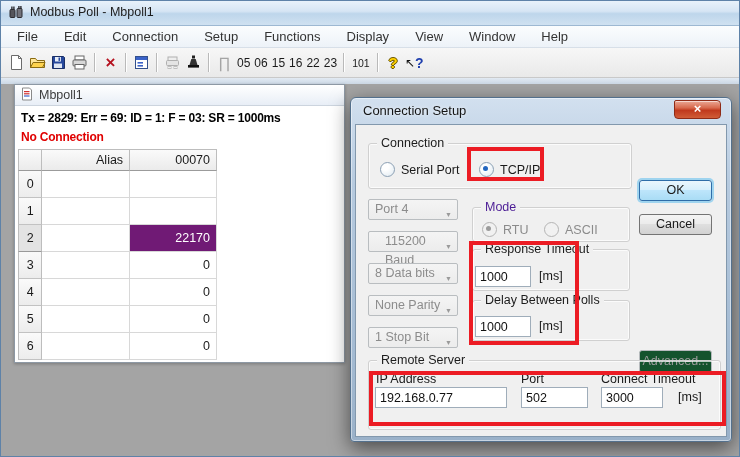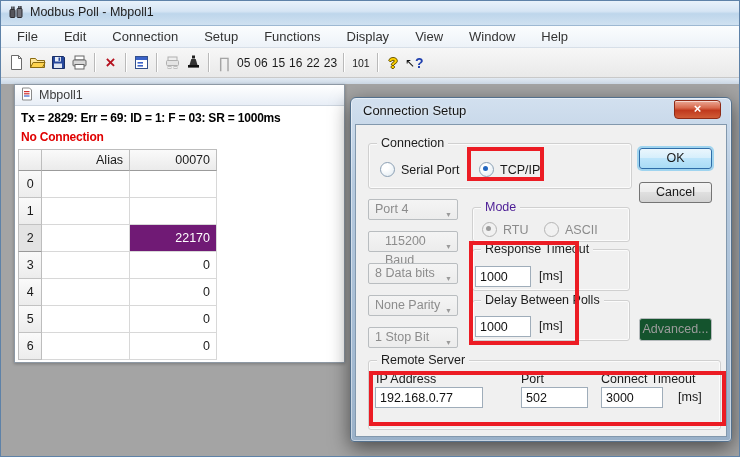--- a/index.html
+++ b/index.html
@@ -78,21 +78,21 @@
 
   .radio-row{display:flex;align-items:center;gap:6px;font-size:12.5px;color:#1a1a1a;}
   .radio-row.dim{color:#8b8b8b;}
   .rb{width:13px;height:13px;border-radius:50%;border:1px solid #8ca0b4;
     background:radial-gradient(circle at 35% 30%,#ffffff 25%,#dde8f0);flex:0 0 auto;}
   .rb.on::after{content:"";display:block;width:5px;height:5px;border-radius:50%;background:#2467c0;margin:3px;}
   .rb.dis{border-color:#b4b4b4;background:#f1f1f1;}
   .rb.dis.on::after{background:#9b9b9b;}
 
   .btn{width:73px;height:21px;font-size:12.5px;color:#1a1a1a;text-align:center;line-height:19px;
-    border-radius:3px;}
+    border-radius:3px;margin-top:32px;}
   .btn-ok{left:283px;top:23px;border:1px solid #2f6da8;
     background:linear-gradient(#eaf6fd,#d7effc 45%,#bde5fb 50%,#a9dcf5);
     box-shadow:0 0 0 2px #9fd4ef;}
   .btn-cancel{left:283px;top:57px;border:1px solid #747474;
     background:linear-gradient(#f4f4f4,#ececec 45%,#dfdfdf 50%,#d2d2d2);}
   .btn-adv{left:283px;top:193px;height:23px;line-height:21px;border:1px solid #b6babd;
     background:#14532d;color:#9c9c9c;}
 
   .combo{left:12px;width:90px;height:21px;border:1px solid #b9bdc0;border-radius:2px;
     background:linear-gradient(#f4f4f4,#ececec);color:#8c8c8c;font-size:12.5px;
@@ -338,21 +338,21 @@
     <span class="abs ms" style="left:183px;top:194px;">[ms]</span>
 
     <div class="abs btn btn-adv">Advanced...</div>
 
     <div class="abs group" style="left:12px;top:235px;width:353px;height:70px;">
       <span class="glabel">Remote Server</span>
     </div>
     <span class="abs flabel" style="left:20px;top:247px;">IP Address</span>
     <span class="abs flabel" style="left:165px;top:247px;">Port</span>
     <span class="abs flabel" style="left:245px;top:247px;">Connect Timeout</span>
-    <input class="abs tf" style="left: 19px; top: 262px; width: 108px;" value="192.168.0.77">
+    <input class="abs tf" style="left: 19px; top: 262px; width: 132px;" value="192.168.0.77">
     <input class="abs tf" style="left: 165px; top: 262px; width: 67px;" value="502">
     <input class="abs tf" style="left: 245px; top: 262px; width: 62px;" value="3000">
     <span class="abs ms" style="left:322px;top:265px;">[ms]</span>
 
     <div class="abs anno" style="left:111px;top:22px;width:77px;height:34px;"></div>
     <div class="abs anno" style="left:113px;top:116px;width:110px;height:104px;"></div>
     <div class="abs anno" style="left:13px;top:246px;width:357px;height:55px;"></div>
   </div>
 </div>
 

